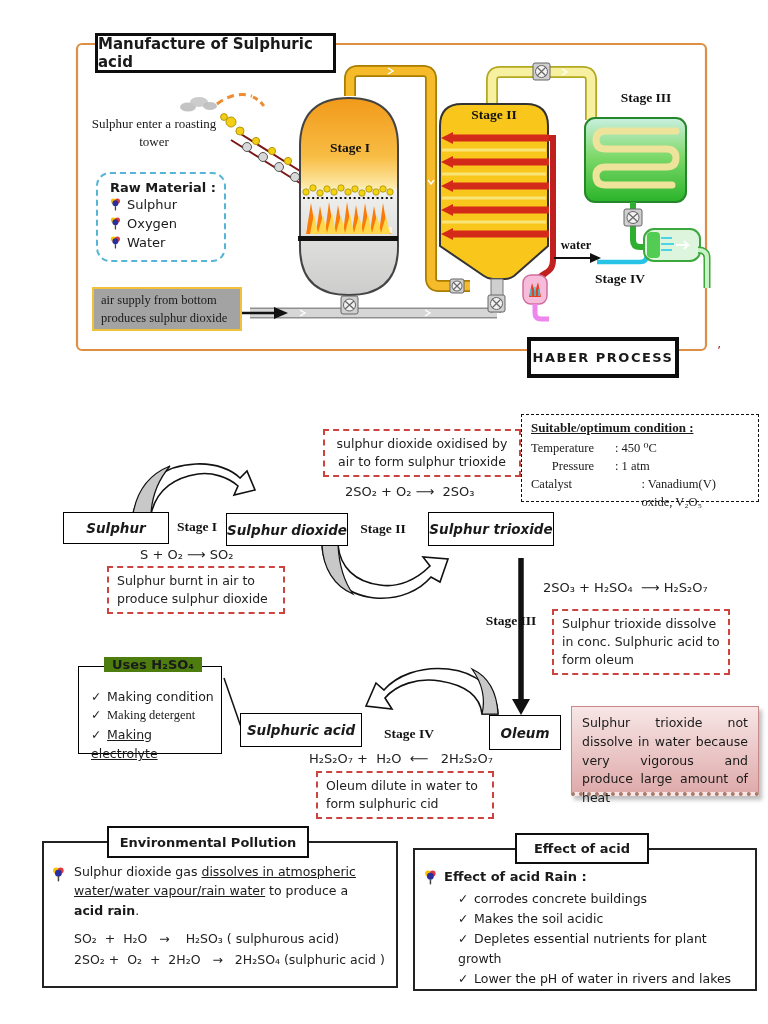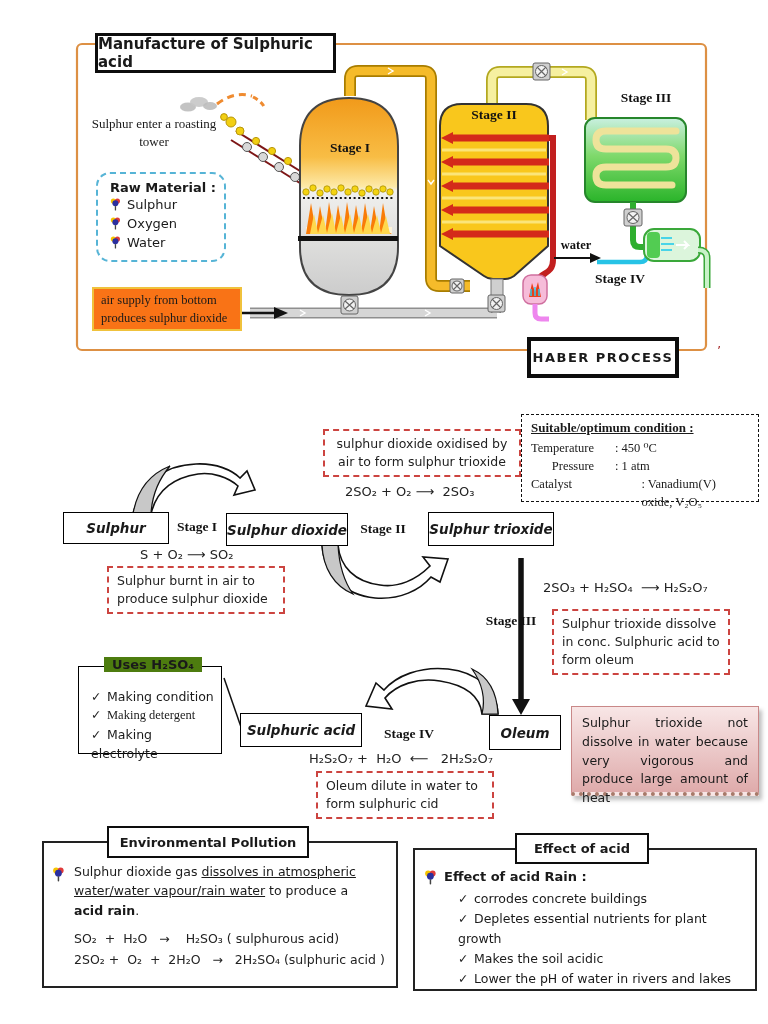--- a/index.html
+++ b/index.html
@@ -261,21 +261,21 @@
           </svg></span><span>Water</span>
     </div>
   </div>
 
   <div class="abs stage" style="left:317px;top:140px;width:66px;">Stage I</div>
   <div class="abs stage" style="left:452px;top:107px;width:84px;">Stage II</div>
   <div class="abs stage" style="left:604px;top:90px;width:84px;">Stage III</div>
   <div class="abs stage" style="left:582px;top:271px;width:76px;">Stage IV</div>
   <div class="abs stage" style="left:552px;top:238px;width:48px;font-size:12.5px;">water</div>
 
-  <div class="abs serif" style="left:92px;top:287px;width:150px;height:44px;border:2px solid var(--yellow-border);box-sizing:border-box;padding:3px 7px;font-size:12.5px;line-height:1.4;background:#f97316;">air supply from bottom produces sulphur dioxide</div>
+  <div class="abs serif" style="left:92px;top:287px;width:150px;height:44px;border:2px solid var(--yellow-border);box-sizing:border-box;padding:3px 7px;font-size:12.5px;line-height:1.4;background:#a3a3a3;">air supply from bottom produces sulphur dioxide</div>
 
   <div class="abs titlebox" style="left:527px;top:337px;width:144px;height:33px;border-width:4px;font-size:13px;letter-spacing:1.5px;">HABER PROCESS</div>
 
   <div class="abs" style="left:717px;top:343px;color:#a33;font-size:13px;">’</div>
 
   <div class="abs rnote" style="left:323px;top:429px;width:178px;text-align:center;">sulphur dioxide oxidised by air to form sulphur trioxide</div>
 
   <div class="abs serif" style="left:521px;top:414px;width:238px;height:88px;border:1.6px dashed #111;box-sizing:border-box;padding:5px 9px;">
     <div style="font-weight:bold;font-size:13px;text-decoration:underline;margin-bottom:3px;">Suitable/optimum condition :</div>
     <div style="display:flex;font-size:12.5px;line-height:1.45;">
@@ -303,21 +303,21 @@
   <div class="abs eq" style="left:140px;top:547px;">S + O₂ ⟶ SO₂</div>
   <div class="abs rnote" style="left:107px;top:566px;width:158px;">Sulphur burnt in air to produce sulphur dioxide</div>
 
   <div class="abs eq" style="left:543px;top:580px;">2SO₃ + H₂SO₄  ⟶ H₂S₂O₇</div>
   <div class="abs stage" style="left:479px;top:613px;width:64px;">Stage III</div>
   <div class="abs rnote" style="left:552px;top:609px;width:158px;">Sulphur trioxide dissolve in conc. Sulphuric acid to form oleum</div>
 
   <div class="abs" style="left:78px;top:666px;width:144px;height:88px;border:1.7px solid #000;box-sizing:border-box;padding:20px 0 0 12px;">
     <div class="list-line" style="font-size:12.5px;"><span class="chk">✓</span><span>Making condition</span></div>
     <div class="list-line" style="font-size:12.5px;font-family:Liberation Serif, serif;"><span class="chk">✓</span><span>Making detergent</span></div>
-    <div class="list-line" style="font-size:12.5px;"><span class="chk">✓</span><span>Making electrolyte</span></div>
+    <div class="list-line" style="font-size:12.5px;text-decoration:underline;"><span class="chk">✓</span><span>Making electrolyte</span></div>
   </div>
   <div class="abs" style="left:104px;top:657px;padding:0 8px;background:#4d7c0f;font-weight:bold;font-size:13px;">Uses H₂SO₄</div>
 
   <div class="abs fbox" style="left:240px;top:713px;width:120px;height:32px;">Sulphuric acid</div>
   <div class="abs stage" style="left:377px;top:726px;width:64px;">Stage IV</div>
   <div class="abs fbox" style="left:489px;top:715px;width:70px;height:33px;">Oleum</div>
 
   <div class="abs eq" style="left:309px;top:751px;">H₂S₂O₇ +  H₂O  ⟵   2H₂S₂O₇</div>
   <div class="abs rnote" style="left:316px;top:771px;width:158px;">Oleum dilute in water to form sulphuric cid</div>
 
@@ -345,18 +345,18 @@
     <svg width="13" height="16" viewBox="0 0 11 14">
         <circle cx="3.4" cy="4" r="2.6" fill="#f5c400"></circle>
         <circle cx="7.4" cy="4" r="2.6" fill="#e03a3a"></circle>
         <circle cx="5.4" cy="6.3" r="3" fill="#2b2f9e"></circle>
         <rect x="4.8" y="9" width="1.3" height="4.6" rx="0.6" fill="#444"></rect>
       </svg>
   </div>
   <div class="abs" style="left:444px;top:869px;font-weight:bold;font-size:13px;">Effect of acid Rain :</div>
   <div class="abs" style="left:458px;top:889px;width:292px;">
     <div class="list-line" style="font-size:12.5px;line-height:20px;"><span class="chk">✓</span><span>corrodes concrete buildings</span></div>
+    <div class="list-line" style="font-size:12.5px;line-height:20px;"><span class="chk">✓</span><span>Makes the soil acidic</span></div>
     <div class="list-line" style="font-size:12.5px;line-height:20px;"><span class="chk">✓</span><span>Depletes essential nutrients for plant growth</span></div>
-    <div class="list-line" style="font-size:12.5px;line-height:20px;"><span class="chk">✓</span><span>Makes the soil acidic</span></div>
     <div class="list-line" style="font-size:12.5px;line-height:20px;"><span class="chk">✓</span><span>Lower the pH of water in rivers and lakes</span></div>
   </div>
 
 </div>
 
 </body></html>

